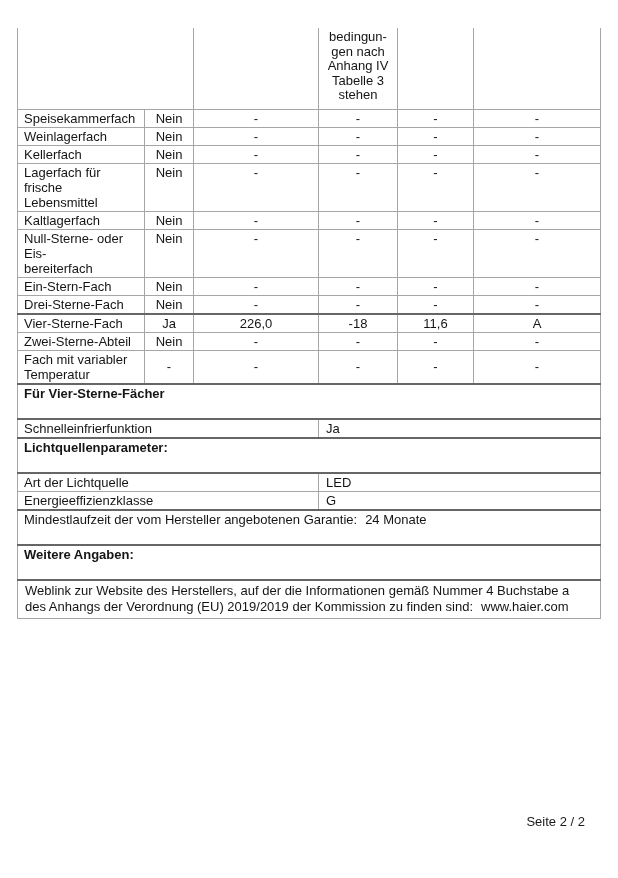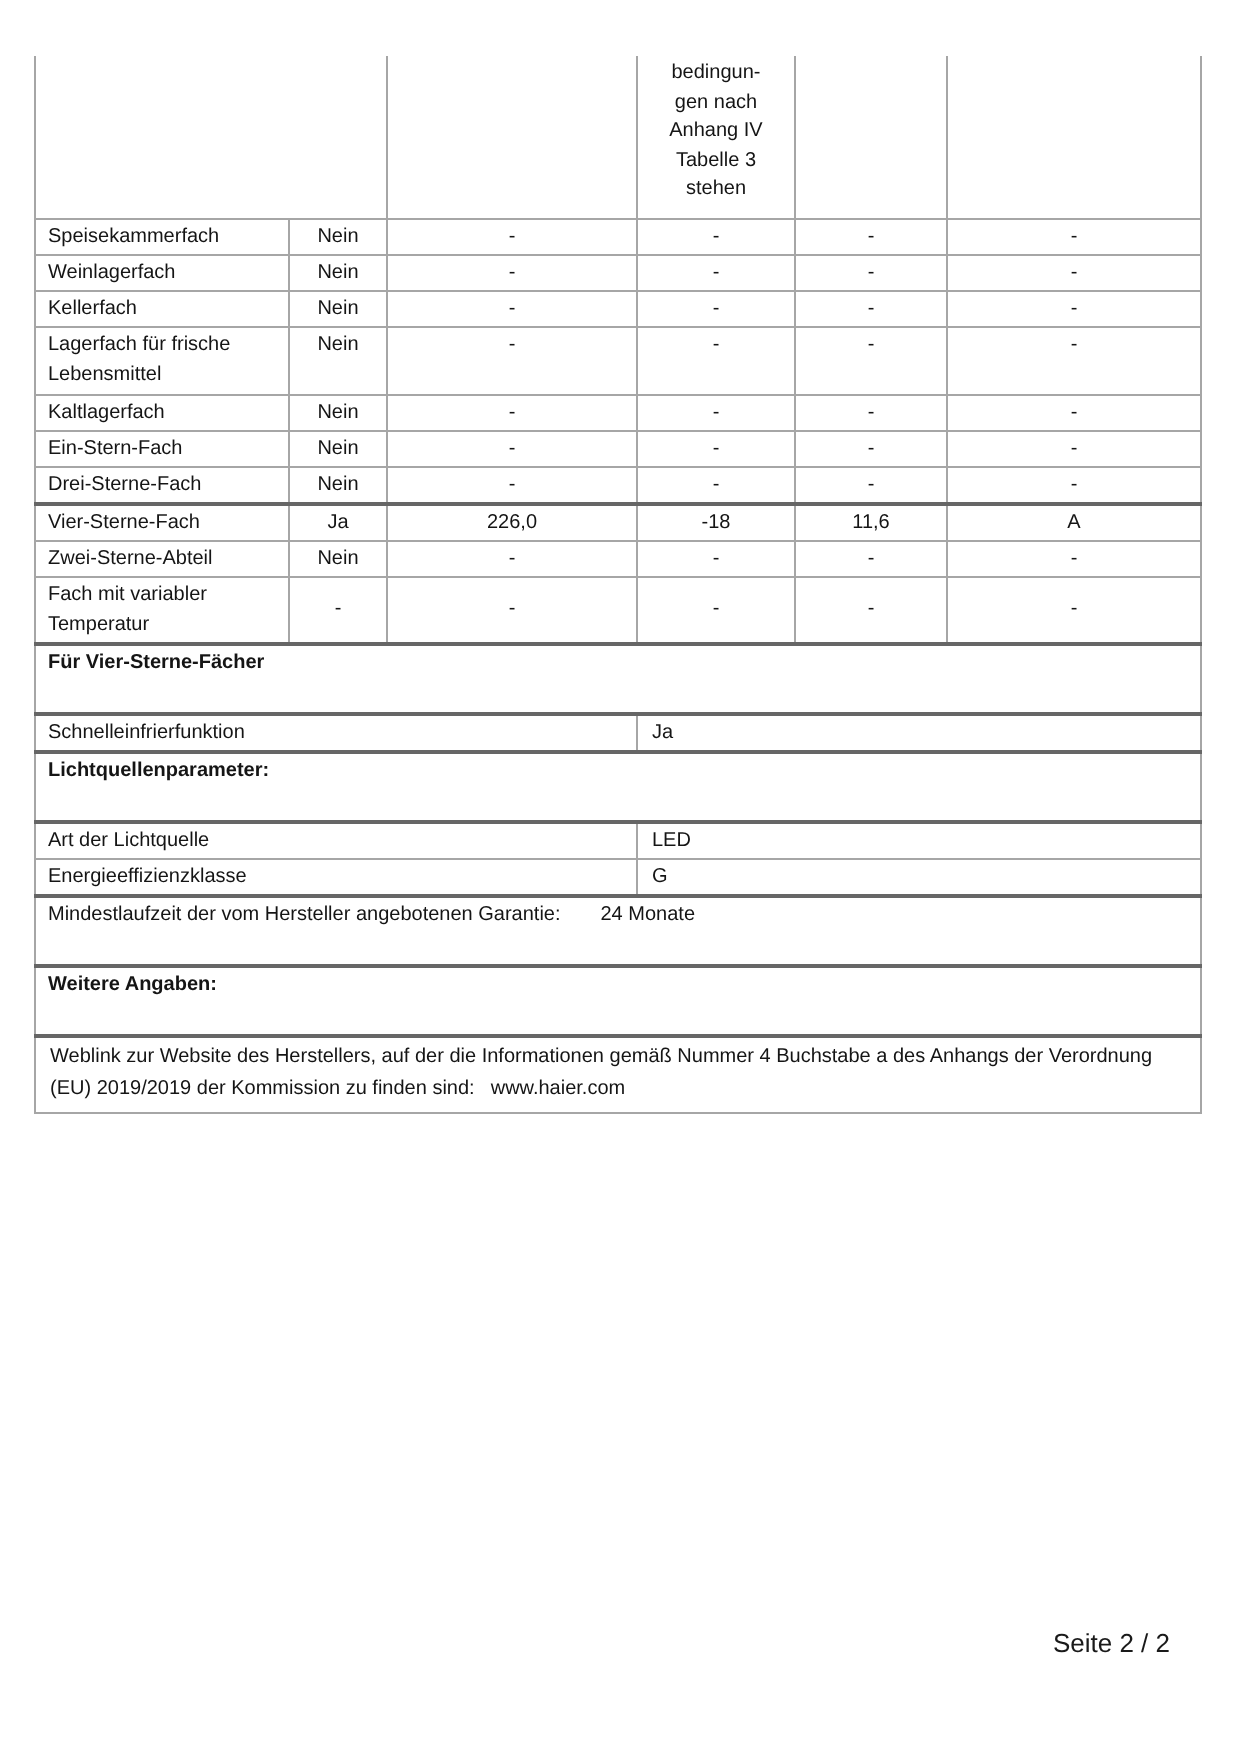--- a/index.html
+++ b/index.html
@@ -2,21 +2,21 @@
 <html><head>
 <meta charset="utf-8">
 <style>
   html,body { margin:0; padding:0; background:#e8e8e8; }
   .page {
     position:relative; width:618px; height:878px; background:#ffffff;
     font-family:"Liberation Sans", sans-serif; color:#151515; overflow:hidden;
   }
   table.main {
     position:absolute; left:17px; top:28px; width:583px;
-    border-collapse:collapse; table-layout:fixed; font-size:10px;
+    border-collapse:collapse; table-layout:fixed; font-size:13px;
   }
   td {
     border:1px solid #a6a6a6; vertical-align:top;
     padding:1px 3px; line-height:15px; overflow:hidden;
     word-wrap:break-word;
   }
   tr.hdr td { border-top:none; }
   tr.hdr { height:81px; }
   .hdr-txt {
     text-align:center; white-space:pre-line; line-height:14.6px; padding-top:2px;
@@ -28,21 +28,21 @@
   .lbl { text-align:left; padding-left:6px; white-space:pre-line; }
   .ctr { text-align:center; }
   tr.vmid td.ctr { vertical-align:middle; }
   tr.bt-s td { border-top:2px solid #666666; }
   tr.bb-s td { border-bottom:2px solid #666666; }
   tr.sec { height:35px; }
   .sechd { font-weight:bold; padding-left:6px; }
   .val { text-align:left; padding-left:7px; }
   .mixed { padding-left:6px; }
   .mixed b { font-weight:normal; }
-  .mixed .reg { font-weight:normal; margin-left:20px; }
+  .mixed .reg { font-weight:normal; margin-left:8px; }
   tr.para-row { height:34px; }
   .para { padding:2px 7px; line-height:16.5px;margin-left:12px; }
   .para .url { margin-left:8px; }
   .footer {
     position:absolute; right:33px; top:817px;
     font-size:13px; color:#1a1a1a; line-height:9px;
   }
 </style>
 </head>
 <body>
@@ -111,20 +111,29 @@
 
     <tr class="single">
       <td class="lbl">Kaltlagerfach</td>
       <td class="ctr">Nein</td>
       <td class="ctr">-</td>
       <td class="ctr">-</td>
       <td class="ctr">-</td>
       <td class="ctr">-</td>
     </tr>
 
+    <tr class="double">
+      <td class="lbl">Null-Sterne- oder Eis-
+bereiterfach</td>
+      <td class="ctr">Nein</td>
+      <td class="ctr">-</td>
+      <td class="ctr">-</td>
+      <td class="ctr">-</td>
+      <td class="ctr">-</td>
+    </tr>
 
     <tr class="single">
       <td class="lbl">Ein-Stern-Fach</td>
       <td class="ctr">Nein</td>
       <td class="ctr">-</td>
       <td class="ctr">-</td>
       <td class="ctr">-</td>
       <td class="ctr">-</td>
     </tr>
 

